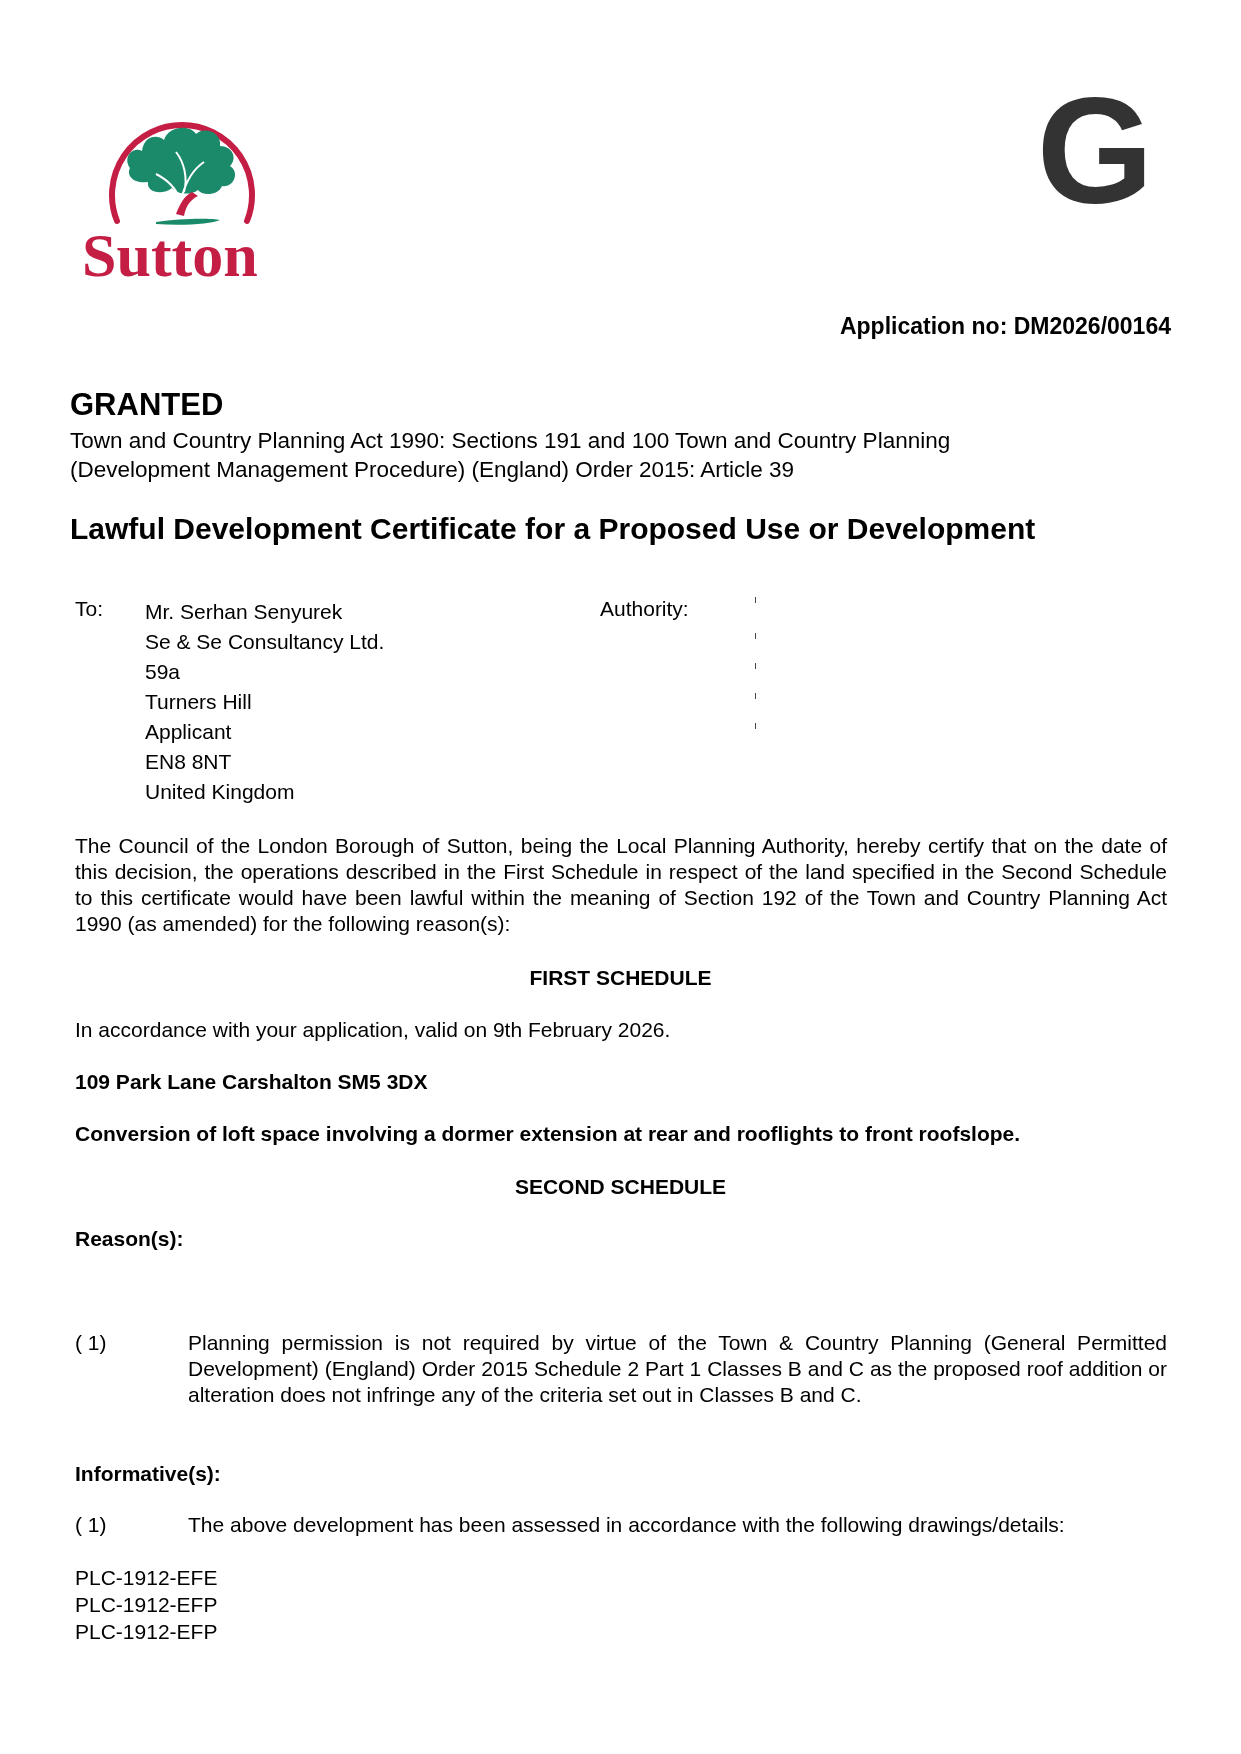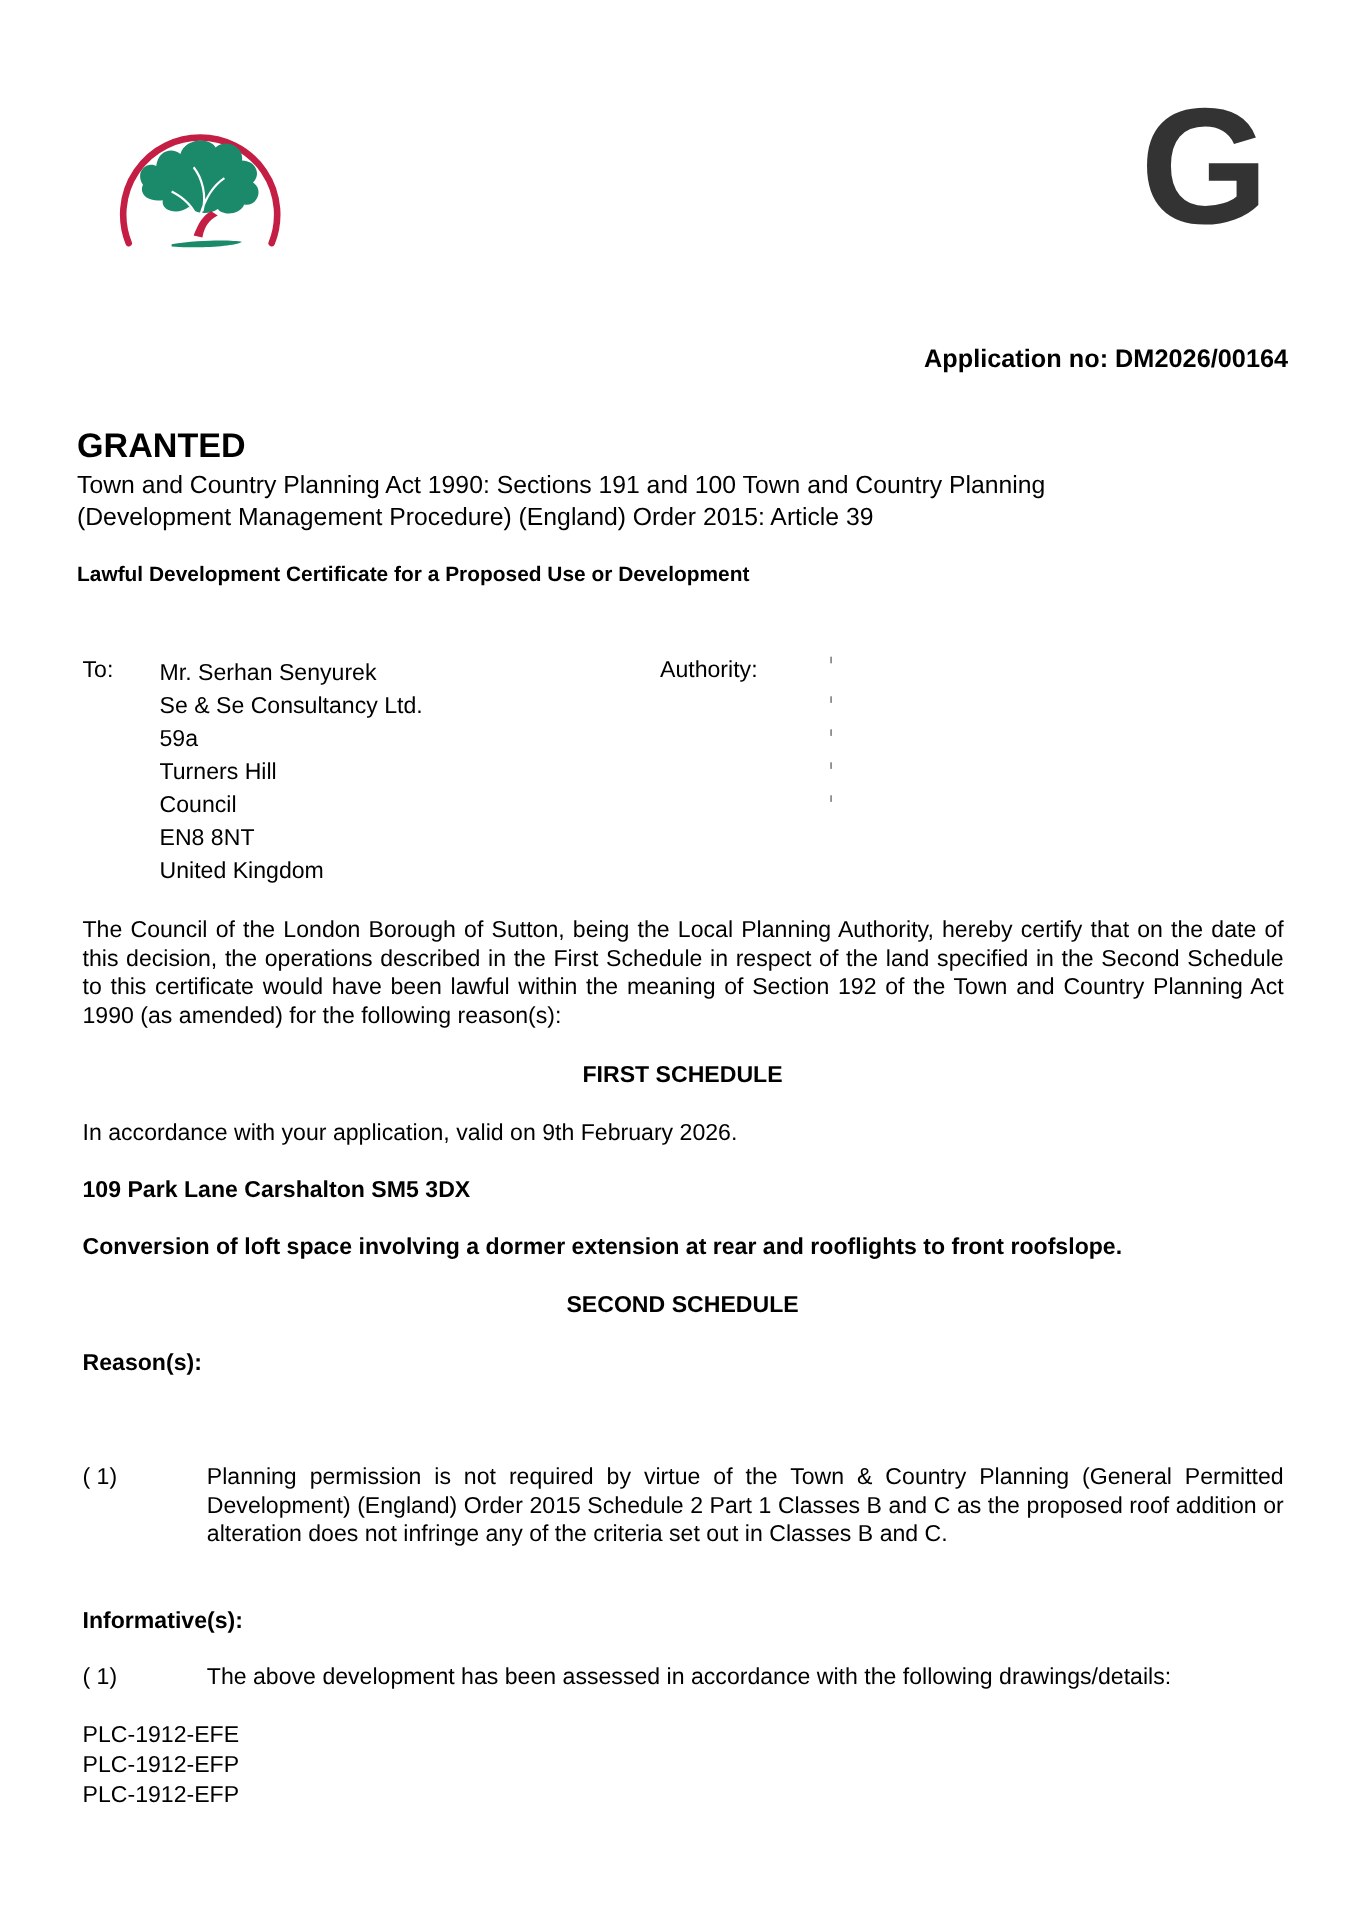--- a/index.html
+++ b/index.html
@@ -24,21 +24,21 @@
     }
     .app-no {
       position: absolute; right: 70px; top: 313px;
       font-size: 23px; font-weight: bold;
     }
     .center { position: absolute; left: 70px; right: 62px; text-align: left; }
     .granted { top: 387px; font-size: 31px; font-weight: bold; }
     .act-line { font-size: 22.5px; line-height: 29px; }
     .act1 { top: 426px; }
     .act2 { top: 455px; }
-    .ldc-title { top: 512px; font-size: 19px; font-weight: bold; }
+    .ldc-title { top: 512px; font-size: 30px; font-weight: bold; }
 
     .addr-label { position: absolute; left: 75px; top: 597px; font-size: 21px; }
     .addr-lines { position: absolute; left: 145px; top: 597px; font-size: 21px; line-height: 30px; }
     .applicant-label { position: absolute; left: 600px; top: 597px; font-size: 21px; }
     .redacted { position: absolute; left: 755px; top: 597px; width: 4px; height: 170px; }
     .redacted span { display: block; width: 1px; height: 6px; background: #444; margin-bottom: 24px; }
 
     .para {
       position: absolute; left: 75px; width: 1092px;
       font-size: 21px; line-height: 26px; text-align: justify;
@@ -70,40 +70,41 @@
     <path d="M45 125 A70 70 0 1 1 175 125" fill="none" stroke="#c41e45" stroke-width="6" stroke-linecap="round"></path>
 
     <path d="M58 72 C50 60 62 50 70 55 C72 40 85 38 92 44 C96 30 118 28 124 38 C132 30 150 36 148 50 C160 50 166 62 158 70 C168 76 162 92 150 90 C146 100 130 100 126 94 C118 100 104 98 100 92 C90 100 74 96 76 86 C62 88 54 80 58 72 Z" fill="#1a8a6a"></path>
 
     <path d="M108 104 C104 92 96 84 84 78 M110 100 C114 86 120 74 132 66 M112 96 C116 82 112 66 104 56" stroke="#ffffff" stroke-width="2" fill="none"></path>
 
     <path d="M104 118 C108 108 112 100 120 96 L126 100 C118 104 114 110 112 120 Z" fill="#c41e45"></path>
 
     <path d="M84 126 C110 122 140 122 148 124 C140 128 110 130 84 128 Z" fill="#1a8a6a"></path>
   </svg>
+  <div class="logo-word">Sutton</div>
 </div>
 
 <div class="grade-box">
   <span class="grade-letter">G</span>
 </div>
 
 <div class="app-no">Application no: DM2026/00164</div>
 
 <div class="center granted">GRANTED</div>
 <div class="center act-line act1">Town and Country Planning Act 1990: Sections 191 and 100 Town and Country Planning</div>
 <div class="center act-line act2">(Development Management Procedure) (England) Order 2015: Article 39</div>
 <div class="center ldc-title">Lawful Development Certificate for a Proposed Use or Development</div>
 
 <div class="addr-label">To:</div>
 <div class="addr-lines">
   <div>Mr. Serhan Senyurek</div>
   <div>Se &amp; Se Consultancy Ltd.</div>
   <div>59a</div>
   <div>Turners Hill</div>
-  <div>Council</div>
+  <div>Applicant</div>
   <div>EN8 8NT</div>
   <div>United Kingdom</div>
 </div>
 <div class="applicant-label">Authority:</div>
 <div class="redacted">
   <span></span>
     <span style="margin-top:30px"></span>
     <span></span>
     <span></span>
     <span></span>

